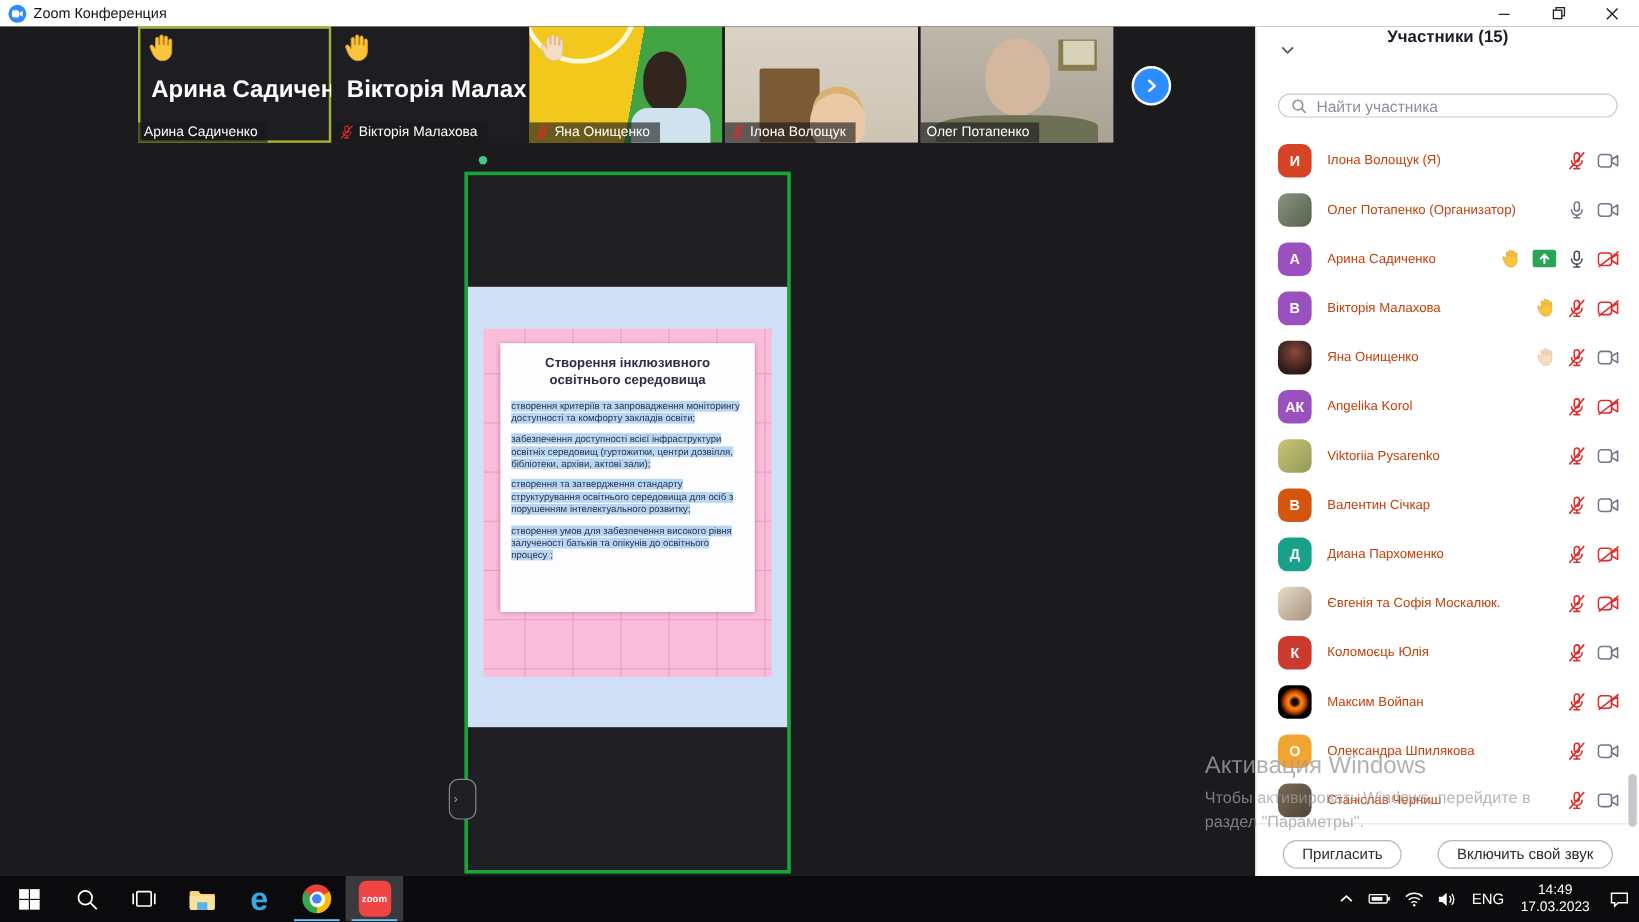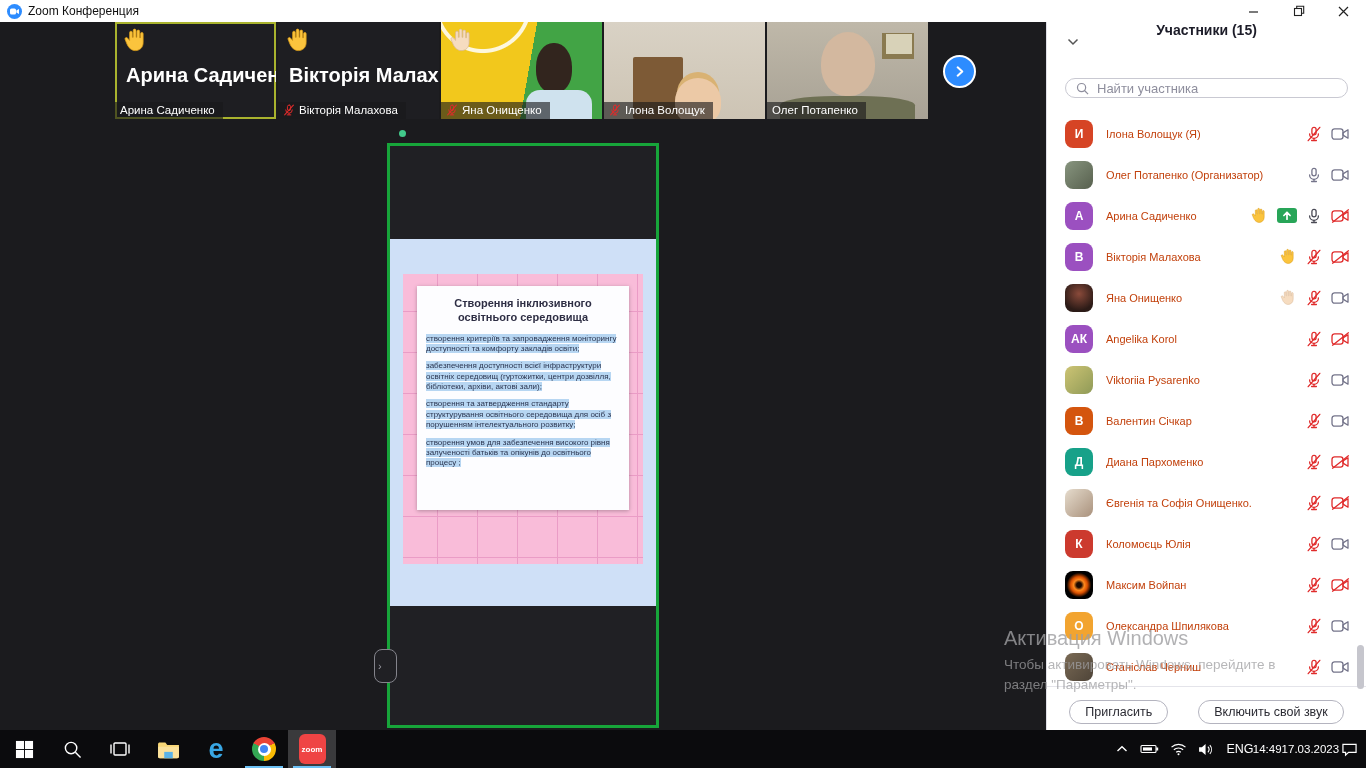--- a/index.html
+++ b/index.html
@@ -121,21 +121,21 @@
            cursor:pointer;}
   .tb-cell.active{background:#3a3a3c;}
   .tb-underline::after{content:"";position:absolute;left:5px;right:5px;bottom:0;height:2px;
            background:#6cc1f5;}
   .zoom-sq{width:27px;height:30px;border-radius:6px;background:#ef4444;color:#fff;
            font-size:8px;font-weight:700;display:flex;align-items:center;justify-content:center;}
   .edge-e{color:#38a7e4;font-size:27px;font-weight:700;line-height:1;}
   .tray{margin-left:auto;display:flex;align-items:center;color:#fff;}
   .tray-item{display:flex;align-items:center;justify-content:center;height:38px;cursor:pointer;}
   .tray-lang{font-size:12.5px;width:40px;}
-  .tray-clock{flex-direction:row;font-size:11.5px;line-height:1.25;width:72px;}
+  .tray-clock{flex-direction:column;font-size:11.5px;line-height:1.25;width:72px;}
 </style>
 </head>
 <body>
 
 <div id="app">
 
   <div class="titlebar">
     <span class="zoom-badge">
       <svg width="9" height="7" viewBox="0 0 9 7">
           <rect x="0" y="0.5" width="6" height="6" rx="1.6" fill="#fff"></rect>
@@ -432,21 +432,21 @@
               </svg></span>
             <span><svg width="19" height="14" viewBox="0 0 19 14" fill="none" stroke="#e02b2b" stroke-width="1.3" stroke-linejoin="round">
                 <rect x="1" y="1.8" width="11" height="10.4" rx="2.6"></rect>
                 <path d="M12 5.9l5-3.1v8.4l-5-3.1z"></path>
                 <path d="M1.6 13.2L17.4 0.8" stroke-linecap="round"></path>
               </svg></span>
           </div>
         </li>
         <li class="prow">
           <div class="avatar photo-blonde"></div>
-          <span class="pname">Євгенія та Софія Онищенко.</span>
+          <span class="pname">Євгенія та Софія Москалюк.</span>
           <div class="picons">
             <span><svg width="16" height="16" viewBox="0 0 16 16" fill="none" stroke="#e02b2b" stroke-width="1.3" stroke-linecap="round">
                 <rect x="5.9" y="1.4" width="4.2" height="7.4" rx="2.1"></rect>
                 <path d="M3.6 7.9a4.4 4.4 0 0 0 8.8 0"></path>
                 <path d="M8 12.3v2"></path>
                 <path d="M5.6 14.5h4.8"></path>
                 <path d="M2.2 14.6L13.8 1.4" stroke-width="1.4"></path>
               </svg></span>
             <span><svg width="19" height="14" viewBox="0 0 19 14" fill="none" stroke="#e02b2b" stroke-width="1.3" stroke-linejoin="round">
                 <rect x="1" y="1.8" width="11" height="10.4" rx="2.6"></rect>

